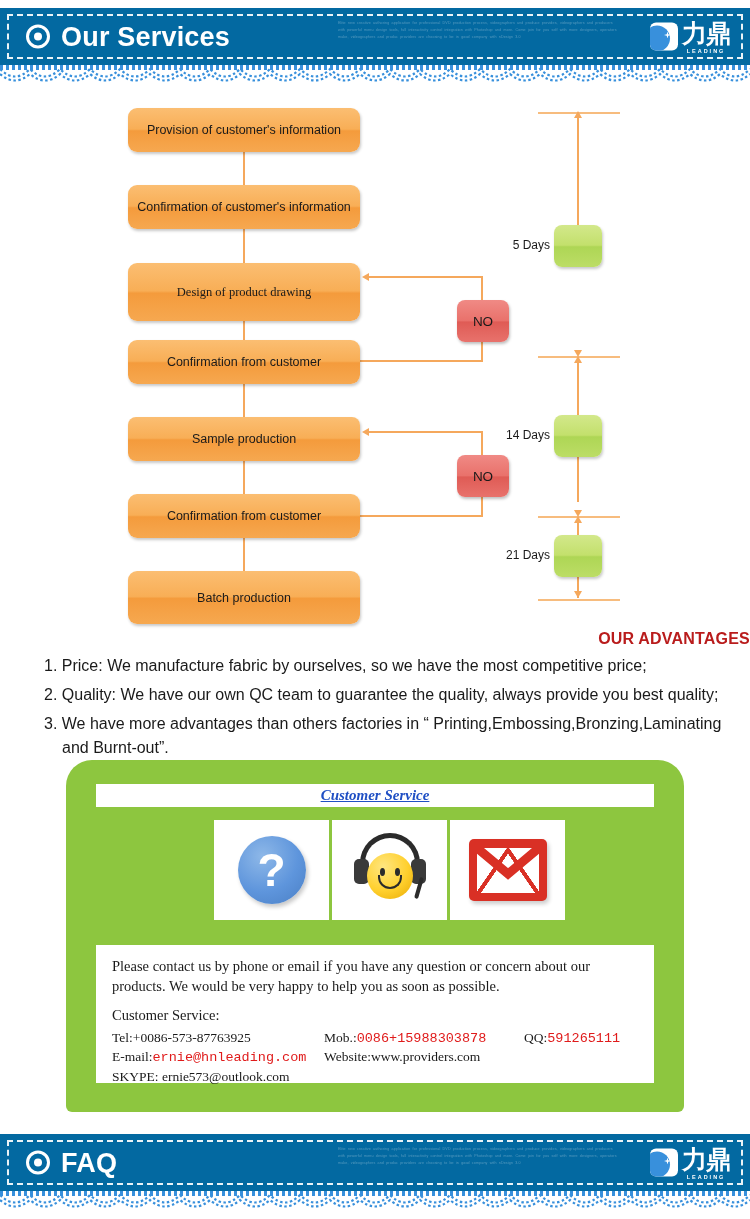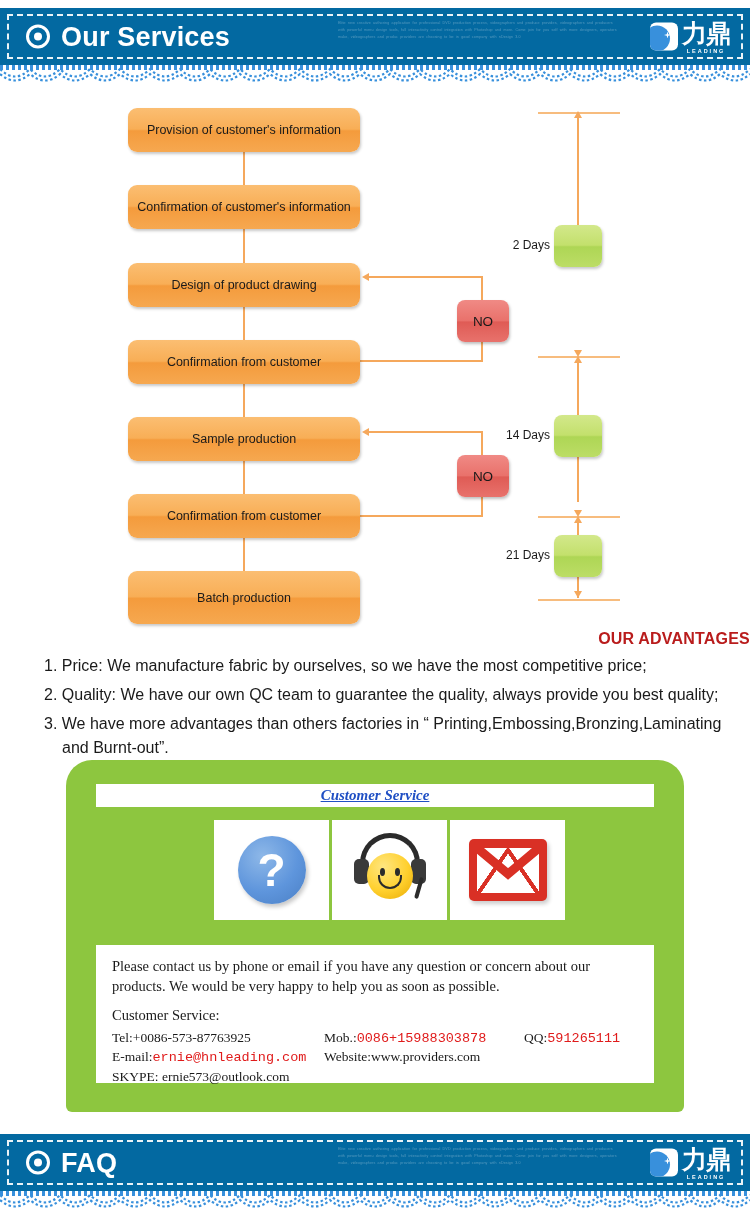--- a/index.html
+++ b/index.html
@@ -350,41 +350,41 @@
 
   <div class="hline-pale" data-name="timeline-divider-2" style="left:538px; top:428px; width:82px;"></div>
   <div class="arr-down" data-name="timeline-arrow-down-2" style="left:573.5px; top:422px;"></div>
   <div class="vline" data-name="timeline-seg-3" style="left:577px; top:432px; height:78px;"></div>
   <div class="arr-up" data-name="timeline-arrow-up-3" style="left:573.5px; top:428px;"></div>
 
   <div class="arr-down" data-name="timeline-arrow-down-3" style="left:573.5px; top:503px;"></div>
   <div class="hline-pale" data-name="timeline-cap-bottom" style="left:538px; top:511px; width:82px;"></div>
 
   <div class="gbox" data-name="milestone-box-7-days" style="left:554px; top:137px;"></div>
-  <div class="daylabel" data-name="milestone-label-7-days" style="left:490px; top:150px;">2 Days</div>
+  <div class="daylabel" data-name="milestone-label-7-days" style="left:490px; top:150px;">5 Days</div>
 
   <div class="gbox" data-name="milestone-box-14-days" style="left:554px; top:327px;"></div>
   <div class="daylabel" data-name="milestone-label-14-days" style="left:490px; top:340px;">14 Days</div>
 
   <div class="gbox" data-name="milestone-box-21-days" style="left:554px; top:447px;"></div>
   <div class="daylabel" data-name="milestone-label-21-days" style="left:490px; top:460px;">21 Days</div>
 
   <div class="fbox" data-name="flow-step-1" style="left:128px; top:20px; width:232px; height:44px;">
     <span data-name="flow-step-1-label">Provision of customer's information</span>
   </div>
   <div class="fbox" data-name="flow-step-2" style="left:128px; top:97px; width:232px; height:44px;">
     <span data-name="flow-step-2-label">Confirmation of customer's information</span>
   </div>
-  <div class="fbox" data-name="flow-step-3" style="left:128px; top:175px; width:232px; height:44px;">
+  <div class="fbox" data-name="flow-step-3" style="left:128px; top:175px; width:232px; height:58px;font-family:Liberation Serif, serif;">
     <span data-name="flow-step-3-label">Design of product drawing</span>
   </div>
   <div class="fbox" data-name="flow-step-4" style="left:128px; top:252px; width:232px; height:44px;">
     <span data-name="flow-step-4-label">Confirmation from customer</span>
   </div>
-  <div class="fbox" data-name="flow-step-5" style="left:128px; top:329px; width:232px; height:44px;">
+  <div class="fbox" data-name="flow-step-5" style="left:128px; top:329px; width:232px; height:44px;border-radius:8px;">
     <span data-name="flow-step-5-label">Sample production</span>
   </div>
   <div class="fbox" data-name="flow-step-6" style="left:128px; top:406px; width:232px; height:44px;">
     <span data-name="flow-step-6-label">Confirmation from customer</span>
   </div>
   <div class="fbox" data-name="flow-step-7" style="left:128px; top:483px; width:232px; height:53px;">
     <span data-name="flow-step-7-label">Batch production</span>
   </div>
 </div>
 

